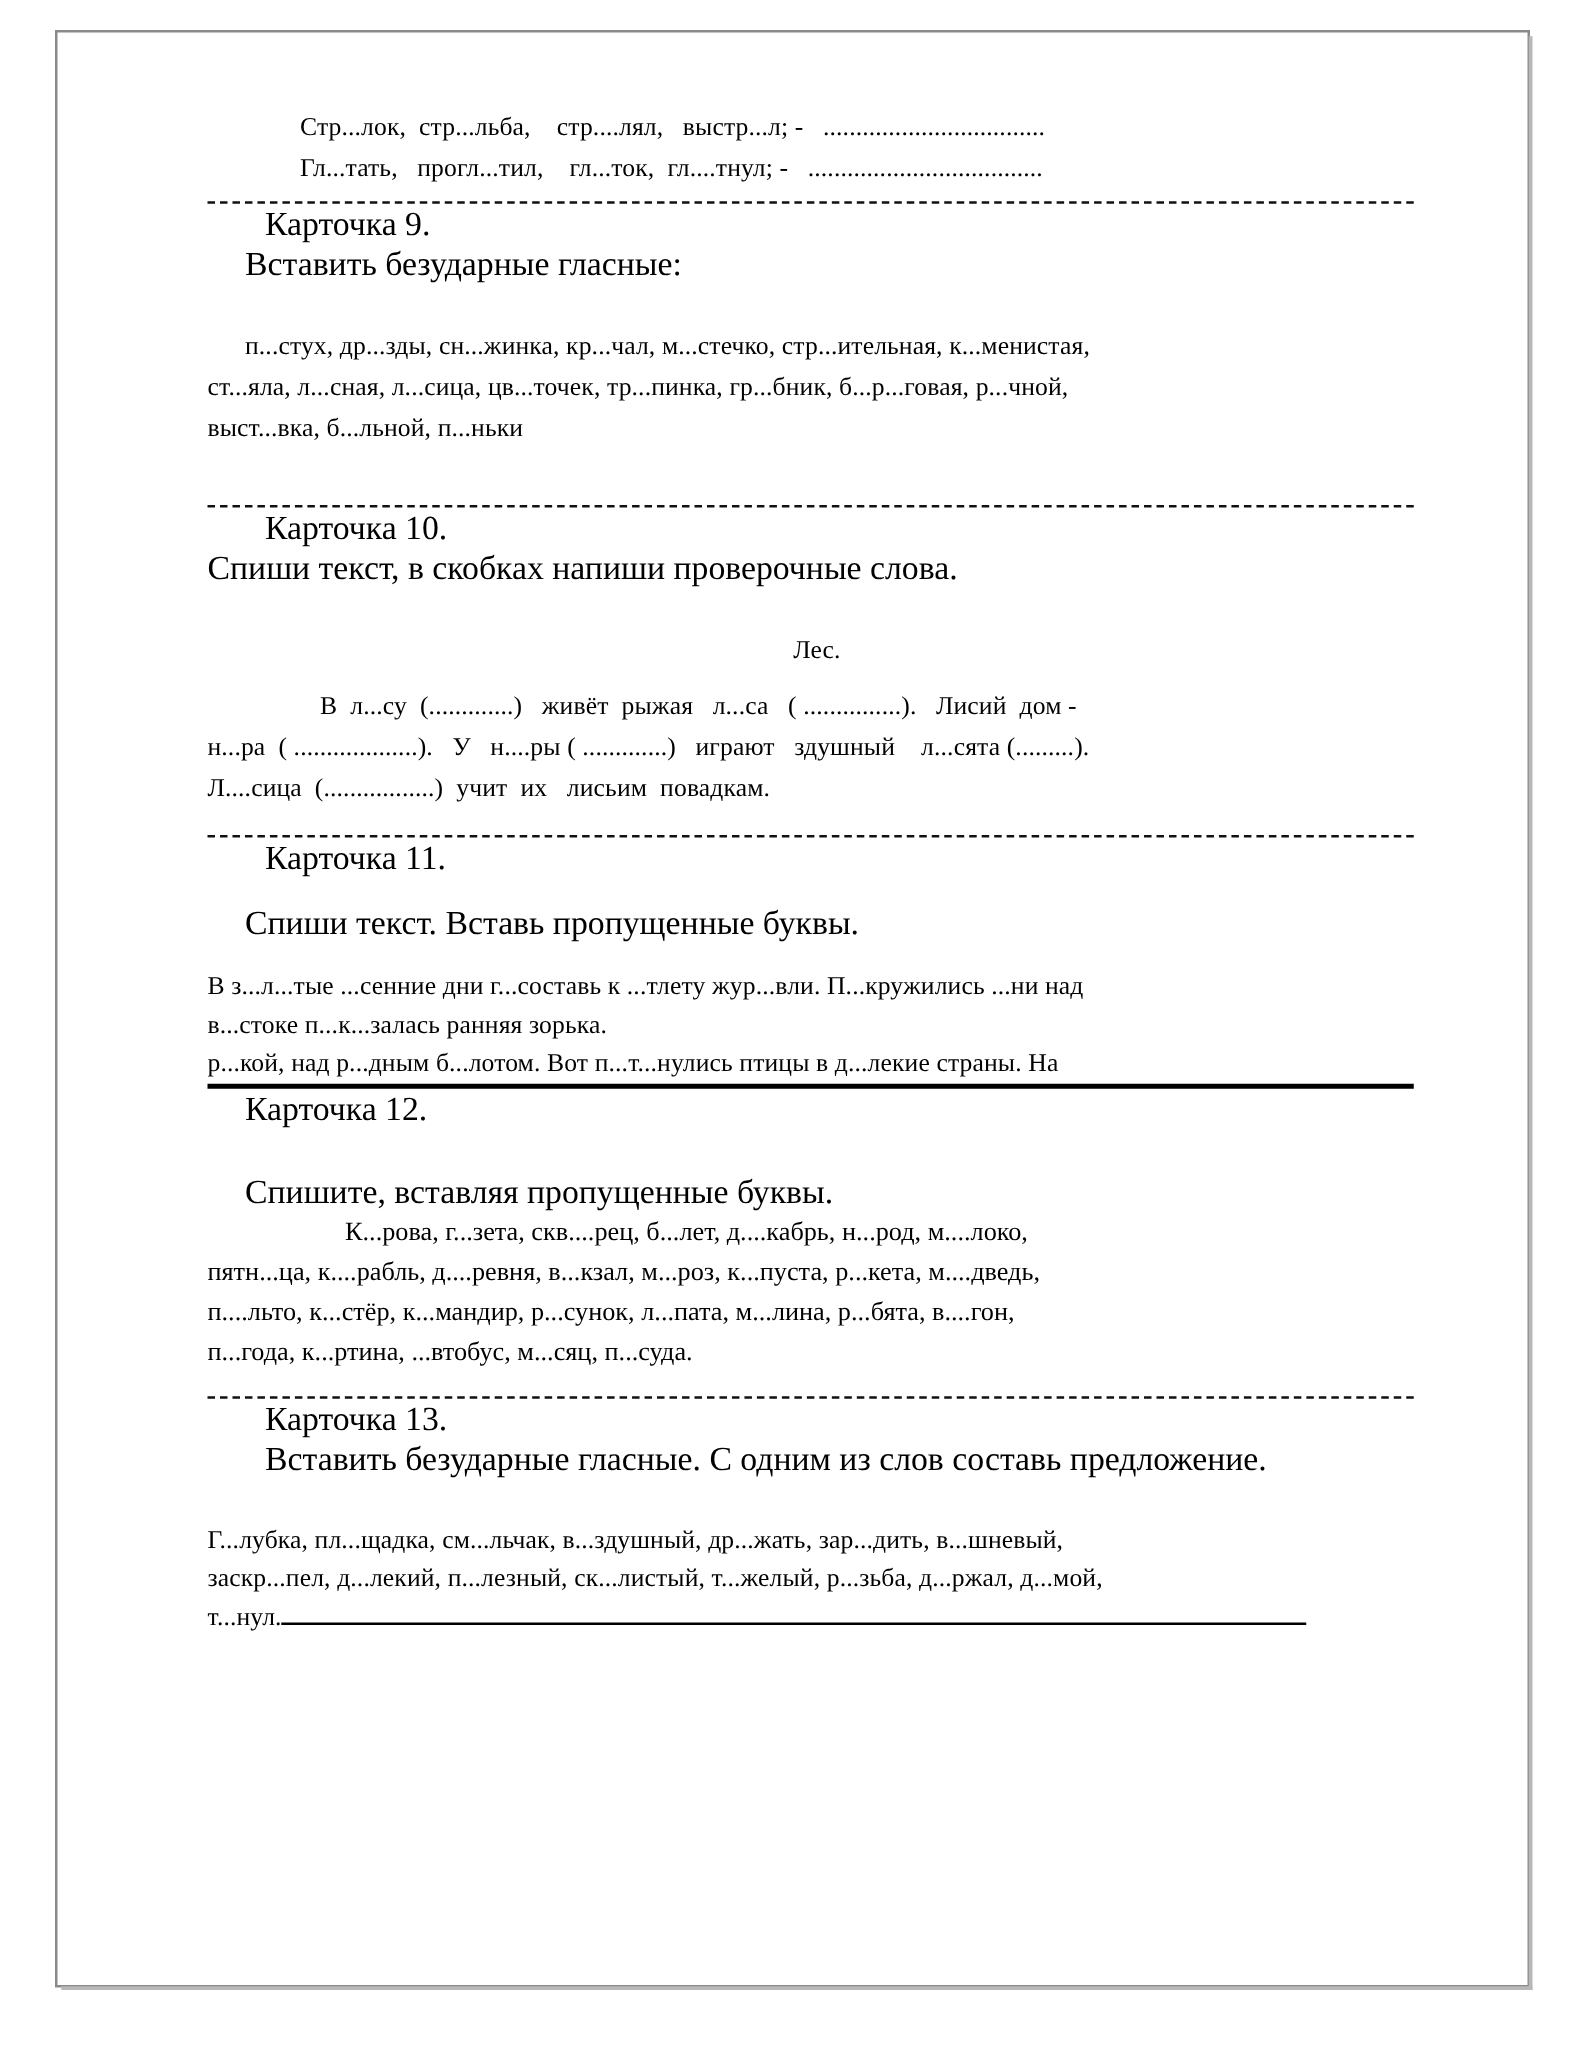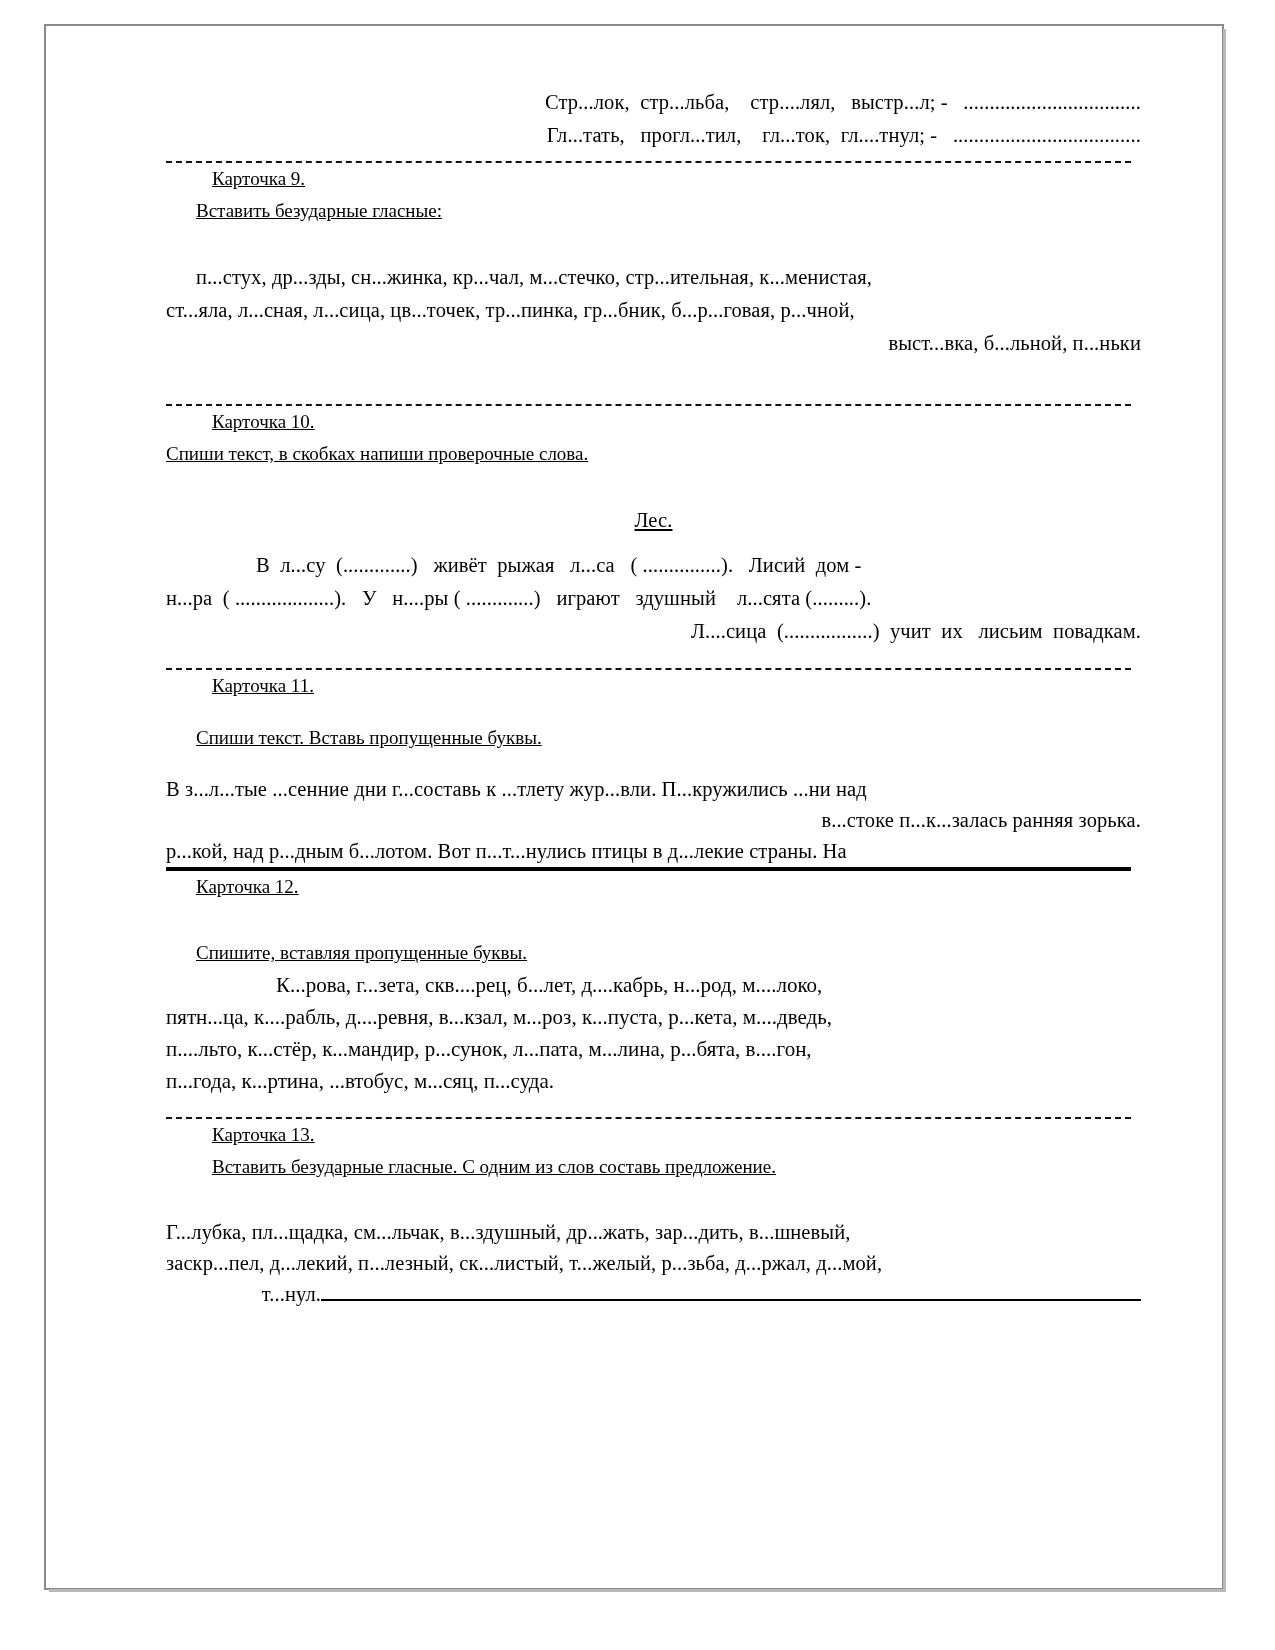--- a/index.html
+++ b/index.html
@@ -41,50 +41,48 @@
     position: absolute;
     left: 120px;
     top: 60px;
     width: 975px;
   }
   .ln {
     font-size: 20.5px;
     line-height: 33px;
     white-space: pre-wrap;
     letter-spacing: 0.1px;
-    text-align: right;
   }
   .just {
     text-align: justify;
     text-align-last: left;
   }
-  .center { text-align: center; text-decoration: underline; }
+  .center { text-align: center; }
   .indent-1 { text-indent: 74px; }
   .indent-2 { text-indent: 46px; }
   .indent-3 { text-indent: 30px; }
   .indent-4 { text-indent: 90px; margin-top: 12px; }
   .indent-5 { text-indent: 110px; }
   .sp-s { height: 9px; }
   .sp-m { height: 20px; }
   .sp-l { height: 34px; }
   .sp-xl { height: 44px; }
   .rule-dashed {
     border-top: 2px dashed #111;
     width: 965px;
     height: 0;
   }
   .rule-thick {
     border-top: 4px solid #000;
     width: 965px;
     height: 0;
   }
   .card-head {
-    font-size: 19px;
+    font-size: 27px;
     line-height: 32px;
-    text-decoration: underline;
   }
   .tight { line-height: 31px; }
   .word-row { font-size: 21px; line-height: 32px; }
   .trailing-rule {
     display: inline-block;
     border-bottom: 2px solid #000;
     height: 0.72em;
     vertical-align: baseline;
   }
 </style>

